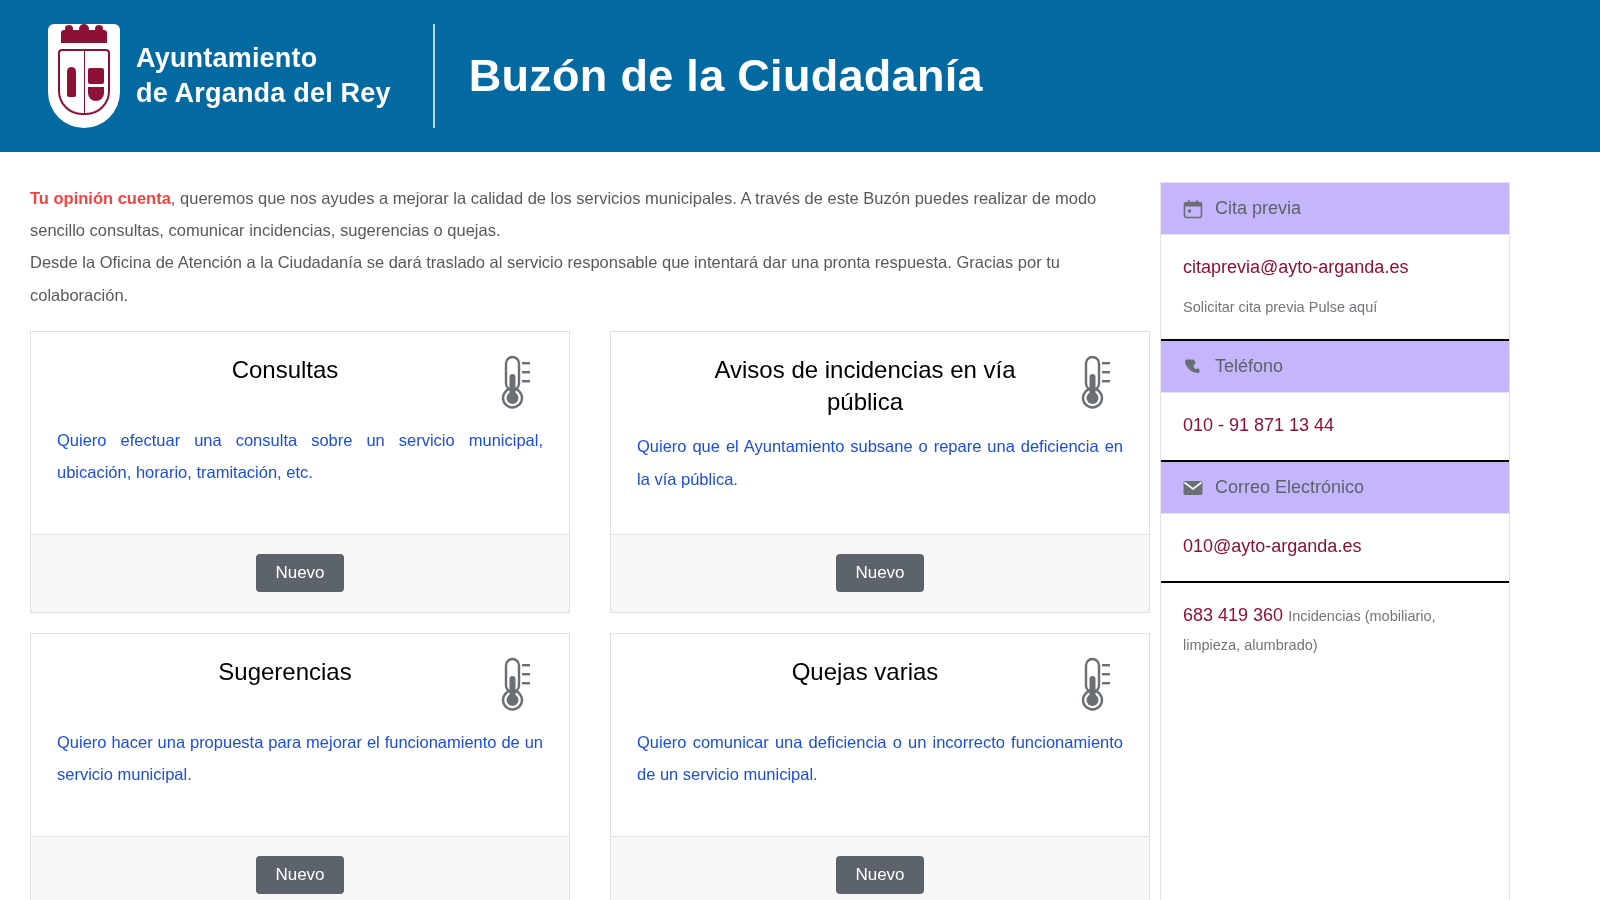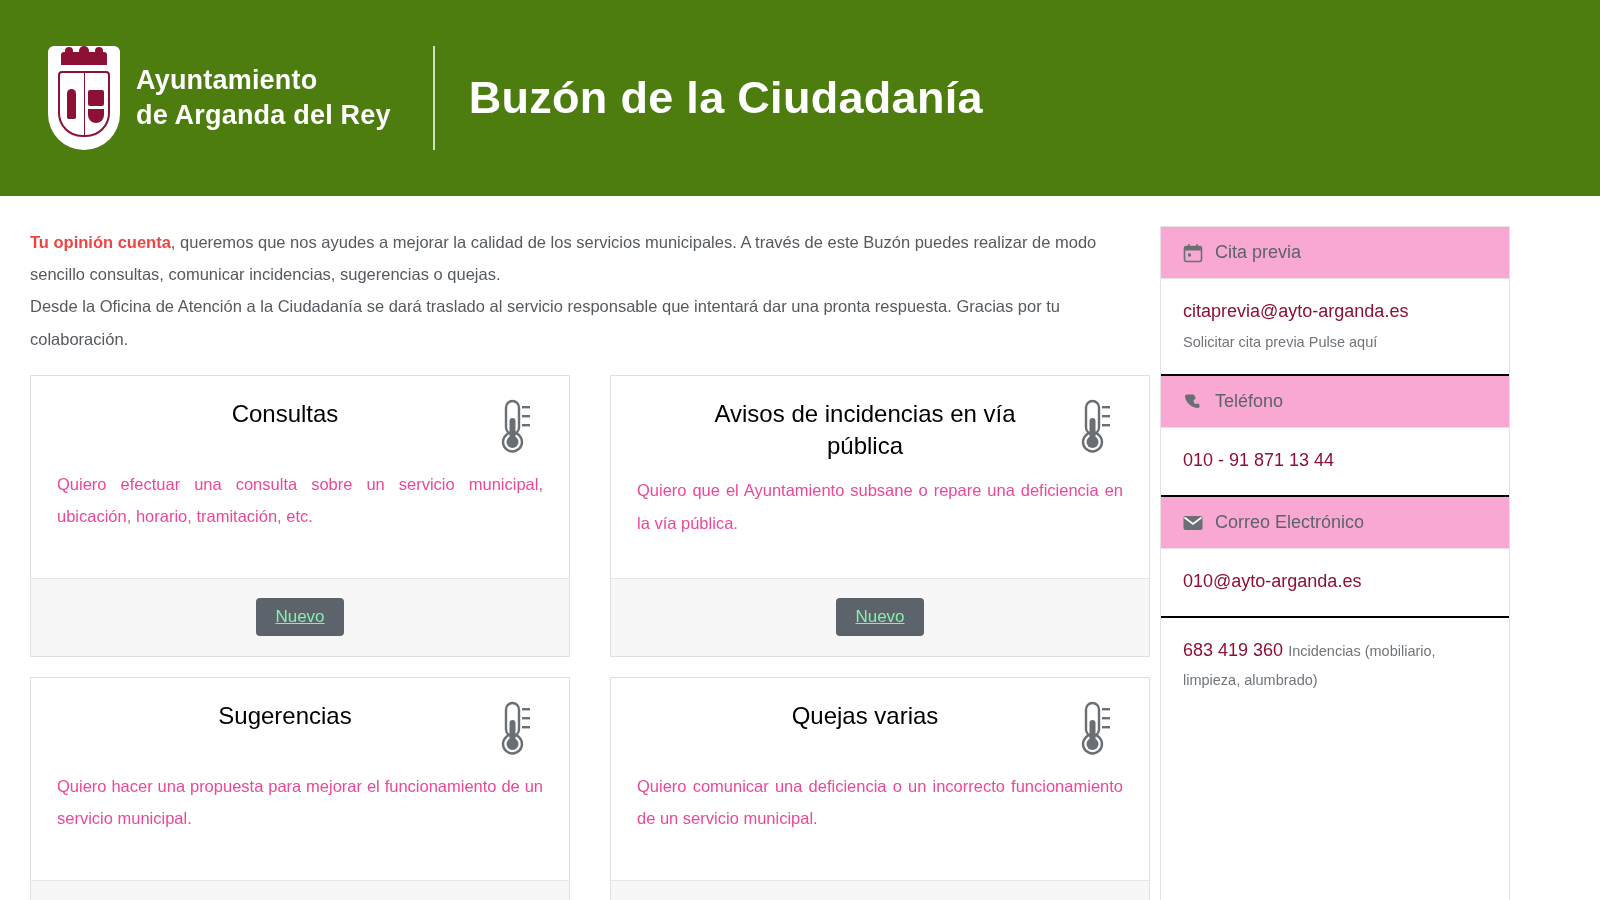--- a/index.html
+++ b/index.html
@@ -6,22 +6,22 @@
   html, body {
     margin: 0; padding: 0;
     width: 1600px; height: 900px;
     background: #ffffff;
     font-family: "Liberation Sans", sans-serif;
     overflow: hidden;
   }
 
   
   .header {
-    background: #4d7c0f;
-    height: 196px;
+    background: #0369a1;
+    height: 152px;
     display: flex;
     align-items: center;
     padding-left: 48px;
     position: relative;
   }
   .brand {
     display: flex;
     align-items: center;
     gap: 16px;
     padding-right: 32px;
@@ -168,53 +168,52 @@
   }
   .thermo {
     flex: 0 0 auto;
     width: 58px;
     display: flex;
     justify-content: center;
     padding-top: 4px;
   }
   .card-text {
     margin-top: 12px;
-    color: #ec4899;
+    color: #1d4ed8;
     font-size: 16.5px;
     line-height: 1.95;
     text-align: justify;
   }
   .card-foot {
     background: #f7f7f7;
     border-top: 1px solid #e6e6e6;
     height: 78px;
     display: flex;
     align-items: center;
     justify-content: center;
   }
   .btn-new {
     background: #5c636a;
-    color: #86efac;
+    color: #ffffff;
     font-size: 17px;
     border: none;
     border-radius: 4px;
     padding: 9px 19px;
     cursor: pointer;
-    text-decoration: underline;
   }
 
   
   .sidebar {
     width: 350px;
     margin: 30px 0 0 30px;
     border: 1px solid #e3e3e3;
     background: #ffffff;
   }
   .side-head {
-    background: #f9a8d4;
+    background: #c4b5fd;
     border-bottom: 1px solid #e3e3e3;
     padding: 15px 22px;
     display: flex;
     align-items: center;
     gap: 12px;
     color: #5c6369;
     font-size: 18px;
   }
   .side-body {
     padding: 18px 22px 20px 22px;
@@ -222,21 +221,21 @@
   }
   .side-body:last-child { border-bottom: none; }
   .side-main {
     color: #8c1134;
     font-size: 18px;
     line-height: 1.6;
   }
   .side-sub {
     color: #70757a;
     font-size: 14.5px;
-    margin-top: 4px;
+    margin-top: 13px;
     line-height: 1.7;
   }
   .side-sub a { color: #70757a; text-decoration: none; }
   .side-inline-note {
     color: #70757a;
     font-size: 14.5px;
   }
   .icon { display: inline-flex; align-items: center; justify-content: center; }
 </style>
 </head>

